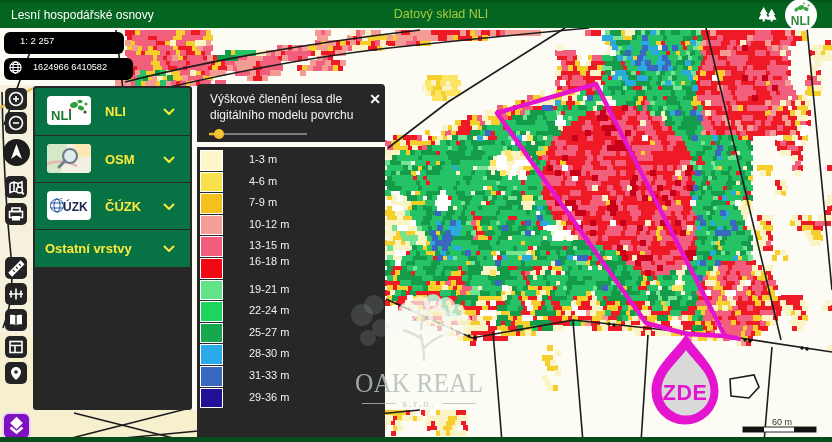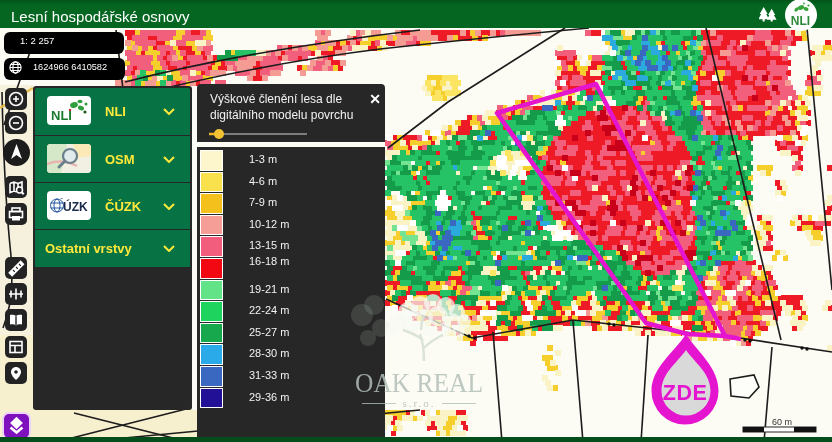--- a/index.html
+++ b/index.html
@@ -1,25 +1,25 @@
 <!DOCTYPE html>
 <html><head><meta charset="utf-8">
 <style>
 html,body{margin:0;padding:0;}
 body{width:832px;height:442px;overflow:hidden;position:relative;
   font-family:"Liberation Sans",sans-serif;background:#fcfbf4;}
 .abs{position:absolute;}
 #topbar{left:0;top:0;width:832px;height:28px;background:linear-gradient(#03531a,#046620 18%,#046620);z-index:30;}
-#topbar .lt{position:absolute;left:11px;top:8px;color:#fff;font-size:15px;white-space:nowrap;}
+#topbar .lt{position:absolute;left:11px;top:8px;color:#fff;font-size:12px;white-space:nowrap;}
 #topbar .ct{position:absolute;left:51px;width:780px;top:7px;text-align:center;color:#a7cb42;font-size:12.5px;}
 #bottombar{left:0;top:437px;width:832px;height:5px;background:#064d1c;z-index:30;}
 .box{background:#000000;border-radius:6px;position:absolute;z-index:20;color:#fff;}
 #scalebox{left:4px;top:31.5px;width:120px;height:22px;font-size:9.5px;}
 #scalebox span{position:absolute;left:16px;top:3.5px;}
-#coordbox{left:4px;top:57.5px;width:121px;height:22px;font-size:9.2px;white-space:nowrap;}
+#coordbox{left:4px;top:57.5px;width:121px;height:22px;font-size:9.2px;white-space:nowrap;padding-left:8px;}
 #coordbox span{position:absolute;left:29px;top:4.5px;}
 .tbtn{position:absolute;left:5px;width:22px;height:22px;background:#232323;border-radius:5px;z-index:20;}
 #panel{left:33px;top:86px;width:159px;height:324px;background:#272727;border-radius:3px;z-index:20;}
 .prow{position:absolute;left:2px;width:155px;background:#077345;}
 .prow .icon{position:absolute;left:12px;top:8px;width:44px;height:29px;background:#fff;border-radius:4px;overflow:hidden;}
 .prow .lbl{position:absolute;left:70px;color:#ffe93b;font-weight:bold;font-size:13px;}
 .prow svg.chev{position:absolute;left:128px;}
 #leghead{left:197px;top:84px;width:188px;height:58px;background:#272727;border-radius:4px 4px 0 0;position:absolute;z-index:20;}
 #leghead .t{position:absolute;left:13px;top:8px;color:#f2f2f2;font-size:12px;line-height:15.5px;}
 #leghead .x{position:absolute;right:4px;top:7px;color:#fff;font-size:14px;font-weight:bold;}
@@ -88,20 +88,21 @@
   <g>
     <rect x="743" y="427" width="73" height="5" fill="#fff" stroke="#222" stroke-width="1"></rect>
     <rect x="743" y="427" width="21" height="5" fill="#111"></rect>
     <rect x="794" y="427" width="22" height="5" fill="#111"></rect>
     <text x="772" y="425" font-size="9" fill="#333" font-family="Liberation Sans,sans-serif">60 m</text>
   </g>
 </svg>
 
 <div id="topbar" class="abs">
   <span class="lt">Lesní hospodářské osnovy</span>
+  <span class="ct">Datový sklad NLI</span>
   <svg class="abs" style="right:53px;top:6px" width="20" height="16" viewBox="0 0 22 18">
     <g fill="#fff">
       <path d="M5,1 L9.5,9 L7.8,9 L11,15 L6.2,15 L6.2,17.5 L3.8,17.5 L3.8,15 L-1,15 L2.2,9 L0.5,9 Z"></path>
       <path d="M14,3 L18,10 L16.5,10 L19.5,15.5 L15.2,15.5 L15.2,17.5 L12.8,17.5 L12.8,15.5 L8.5,15.5 L11.5,10 L10,10 Z"></path>
     </g>
   </svg>
 </div>
 <svg class="abs" style="left:784px;top:-1px;z-index:31" width="34" height="34" viewBox="0 0 34 34">
   <circle cx="17" cy="16" r="16" fill="#fff"></circle>
   <g fill="#3aa53a">

